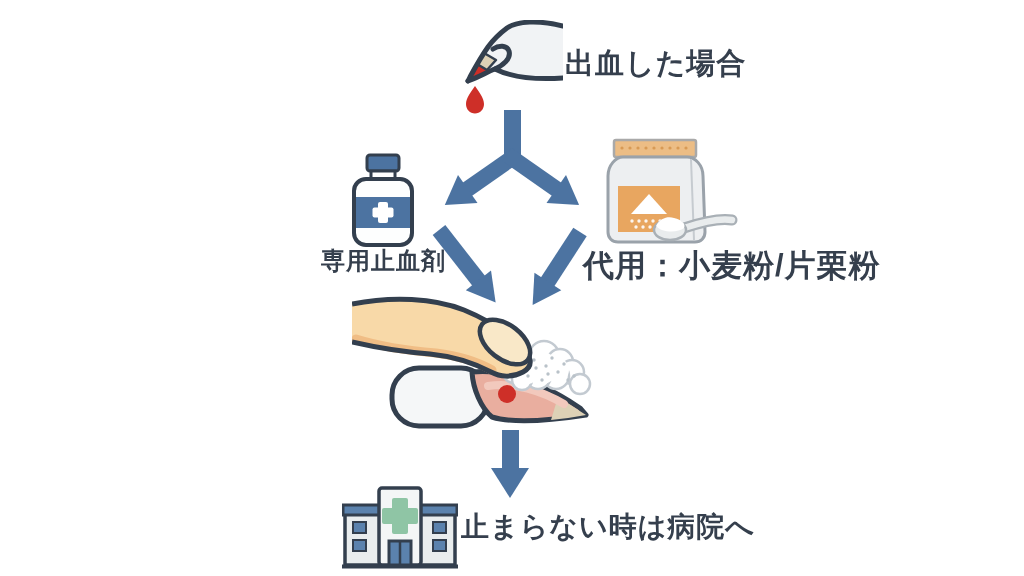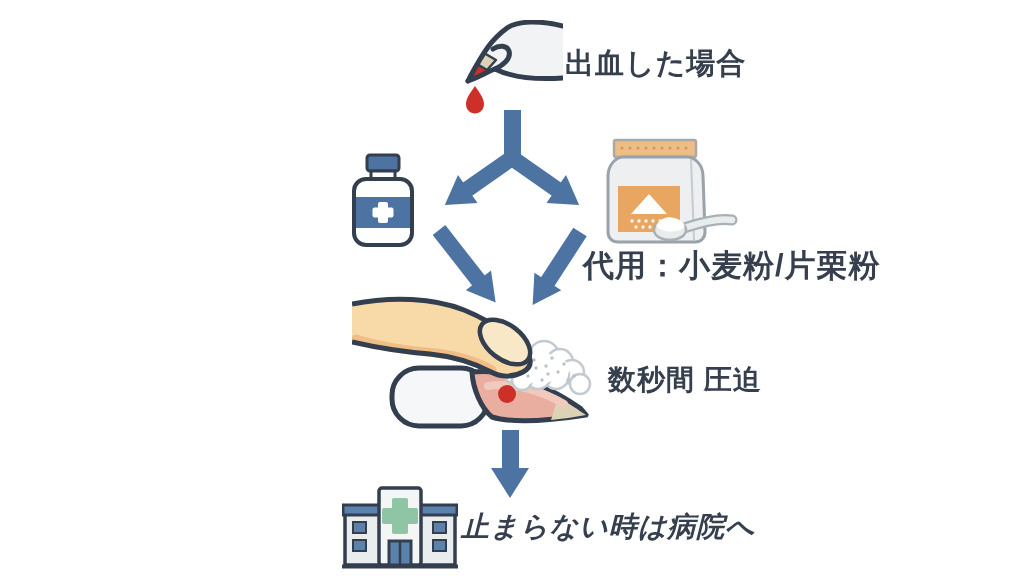--- a/index.html
+++ b/index.html
@@ -10,21 +10,21 @@
   }
   .abs{position:absolute;}
   .label{
     position:absolute;color:#353f4d;font-weight:700;white-space:nowrap;
     letter-spacing:1px;line-height:1.2;
   }
   .label-title{left:565px;top:46px;font-size:29px;}
   .label-left{left:321px;top:247px;font-size:24px;}
   .label-right{left:583px;top:247px;font-size:31px;}
   .label-press{left:608px;top:363px;font-size:28px;}
-  .label-hospital{left:461px;top:510px;font-size:28px;font-style:italic;}
+  .label-hospital{left:461px;top:510px;font-size:28px;}
 </style>
 </head>
 <body>
 
 <div id="canvas">
 
   <svg class="abs" style="left:453px;top:20px" width="110" height="95" viewBox="0 0 110 95">
     <path d="M110,6 C86,0 64,1 54,8 C46,14 40,20 35,27 C30,34 24,44 17,57 L15,61
              C26,57 34,52 42,49 C56,56 80,60 110,58 Z" fill="#f1f3f5"></path>
     <polygon points="15,61 24,44 34,50 22,58" fill="#ce2f28"></polygon>
@@ -53,20 +53,21 @@
 
   <svg class="abs" style="left:350px;top:152px" width="66" height="96" viewBox="0 0 66 96">
     <rect x="17" y="3" width="32" height="16" rx="3" fill="#4c73a1" stroke="#333f4e" stroke-width="3"></rect>
     <rect x="21" y="19" width="24" height="8" fill="#ffffff" stroke="#333f4e" stroke-width="3"></rect>
     <rect x="4" y="27" width="58" height="66" rx="12" fill="#fdfefe" stroke="#333f4e" stroke-width="4"></rect>
     <rect x="6" y="45" width="54" height="31" fill="#4c73a1"></rect>
     <rect x="28" y="50" width="10" height="21" rx="2" fill="#ffffff"></rect>
     <rect x="22.5" y="55.5" width="21" height="10" rx="2" fill="#ffffff"></rect>
   </svg>
 
+  <div class="label label-left">専用止血剤</div>
 
   <svg class="abs" style="left:590px;top:136px" width="150" height="118" viewBox="0 0 150 118">
     <rect x="24" y="4" width="82" height="17" rx="2" fill="#ecbd85" stroke="#a9a9a9" stroke-width="2.5"></rect>
     <g fill="#d89a55">
       <circle cx="32" cy="12" r="1.6"></circle>
         <circle cx="40" cy="12" r="1.6"></circle>
         <circle cx="48" cy="12" r="1.6"></circle>
       <circle cx="56" cy="12" r="1.6"></circle>
         <circle cx="64" cy="12" r="1.6"></circle>
         <circle cx="72" cy="12" r="1.6"></circle>
@@ -157,21 +158,20 @@
     </g>
 
     <g>
       <path d="M0,16 C40,8 82,10 112,22 C134,31 154,44 168,57 C180,68 182,78 171,84 C160,90 148,89 139,84 C120,74 98,68 78,66 C52,64 26,60 0,54 Z" fill="#f8d9a8"></path>
       <path d="M4,51 C30,59 60,63 84,65 C108,68 126,74 140,82" stroke="#f0bd85" stroke-width="9" fill="none" stroke-linecap="round"></path>
       <path d="M0,16 C40,8 82,10 112,22 C134,31 154,44 168,57 C180,68 182,78 171,84 C160,90 148,89 139,84 C120,74 98,68 78,66 C52,64 26,60 0,54" fill="none" stroke="#333f4e" stroke-width="5" stroke-linejoin="round"></path>
       <ellipse cx="153" cy="54" rx="29" ry="17" transform="rotate(38 153 54)" fill="#f9e8c8" stroke="#333f4e" stroke-width="4.5"></ellipse>
     </g>
   </svg>
 
-  <div class="label label-press">数秒間 圧迫</div>
 
   <svg class="abs" style="left:491px;top:430px" width="38" height="70" viewBox="0 0 38 70">
     <g fill="#4c73a1">
       <rect x="11" y="0" width="17" height="40"></rect>
       <polygon points="0,38 38,38 19,68"></polygon>
     </g>
   </svg>
 
   <svg class="abs" style="left:342px;top:482px" width="116" height="90" viewBox="0 0 116 90">
     <rect x="3" y="30" width="36" height="53" fill="#e9edee" stroke="#333f4e" stroke-width="3.5"></rect>

